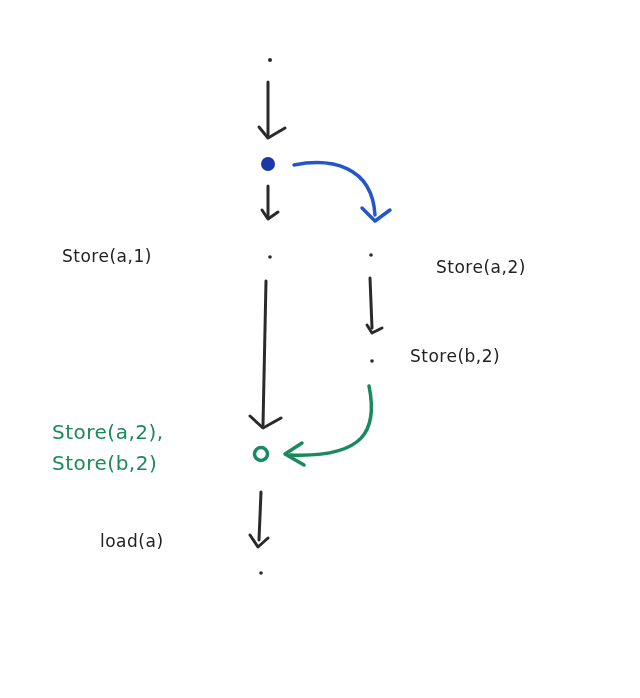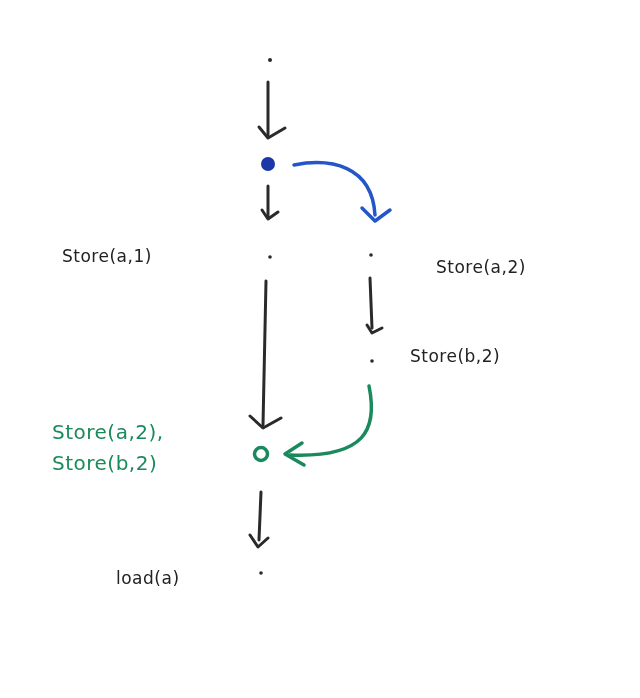--- a/index.html
+++ b/index.html
@@ -70,13 +70,13 @@
 
     <circle cx="261" cy="573" r="1.8" fill="#2a2a2a" stroke="none"></circle>
   </g>
 </svg>
 
 <div class="label" style="left:62px; top:246px;">Store(a,1)</div>
 <div class="label" style="left:408px; top:257px;margin-left:28px;">Store(a,2)</div>
 <div class="label" style="left:410px; top:346px;">Store(b,2)</div>
 <div class="label green" style="left:52px; top:420px;">Store(a,2),</div>
 <div class="label green" style="left:52px; top:451px;">Store(b,2)</div>
-<div class="label" style="left:100px; top:568px;margin-left:16px;">load(a)</div>
+<div class="label" style="left:100px; top:531px;">load(a)</div>
 
 </body></html>

